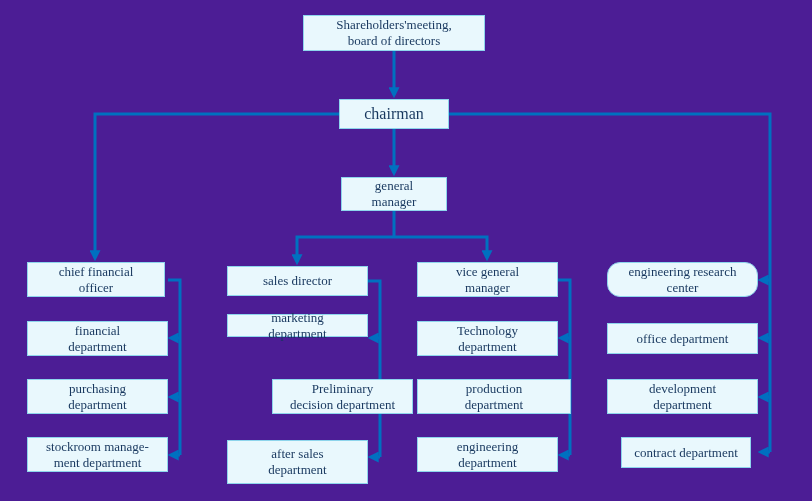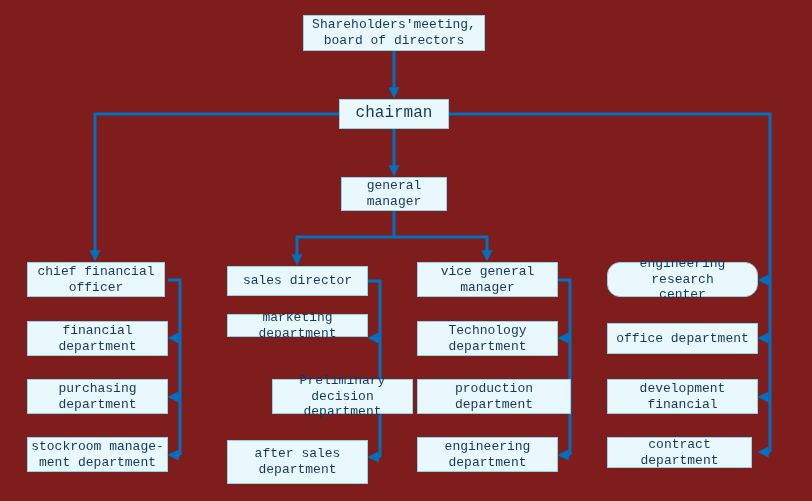--- a/index.html
+++ b/index.html
@@ -1,21 +1,21 @@
 <!DOCTYPE html>
 <html><head>
 <meta charset="utf-8">
 <style>
   html, body { margin: 0; padding: 0; background: #ffffff; }
   .canvas {
     position: relative;
     width: 812px;
     height: 501px;
-    background: #7f1d1d;
-    font-family: Liberation Mono, monospace;
+    background: #4c1d95;
+    font-family: Liberation Serif, serif;
     overflow: hidden;
   }
   .connectors {
     position: absolute;
     left: 0; top: 0;
     width: 812px; height: 501px;
     z-index: 0;
   }
   .node {
     position: absolute;
@@ -48,21 +48,21 @@
   .n-after-sales    { left: 227px; top: 440px; width: 141px; height: 44px; }
 
   .n-vice-gm     { left: 417px; top: 262px; width: 141px; height: 35px; }
   .n-technology  { left: 417px; top: 321px; width: 141px; height: 35px; }
   .n-production  { left: 417px; top: 379px; width: 154px; height: 35px; }
   .n-engineering { left: 417px; top: 437px; width: 141px; height: 35px; }
 
   .n-erc         { left: 607px; top: 262px; width: 151px; height: 35px; border-radius: 13px; }
   .n-office      { left: 607px; top: 323px; width: 151px; height: 31px; }
   .n-development { left: 607px; top: 379px; width: 151px; height: 35px; }
-  .n-contract    { left: 607px; top: 437px; width: 145px; height: 31px; }
+  .n-contract    { left: 621px; top: 437px; width: 130px; height: 31px; }
 </style>
 </head>
 <body>
 
 <div class="canvas">
 
   <svg class="connectors" width="812" height="501" viewBox="0 0 812 501" xmlns="http://www.w3.org/2000/svg">
     <defs>
       <marker id="ah" viewBox="0 0 10 10" refX="7" refY="5" markerWidth="11" markerHeight="11" orient="auto" markerUnits="userSpaceOnUse">
         <path d="M0 0 L10 5 L0 10 Z" fill="#0070c0"></path>
@@ -132,16 +132,16 @@
 department</div>
   <div class="node n-production">production
 department</div>
   <div class="node n-engineering">engineering
 department</div>
 
   <div class="node n-erc">engineering research
 center</div>
   <div class="node n-office">office department</div>
   <div class="node n-development">development
-financial</div>
+department</div>
   <div class="node n-contract">contract department</div>
 
 </div>
 
 </body></html>

